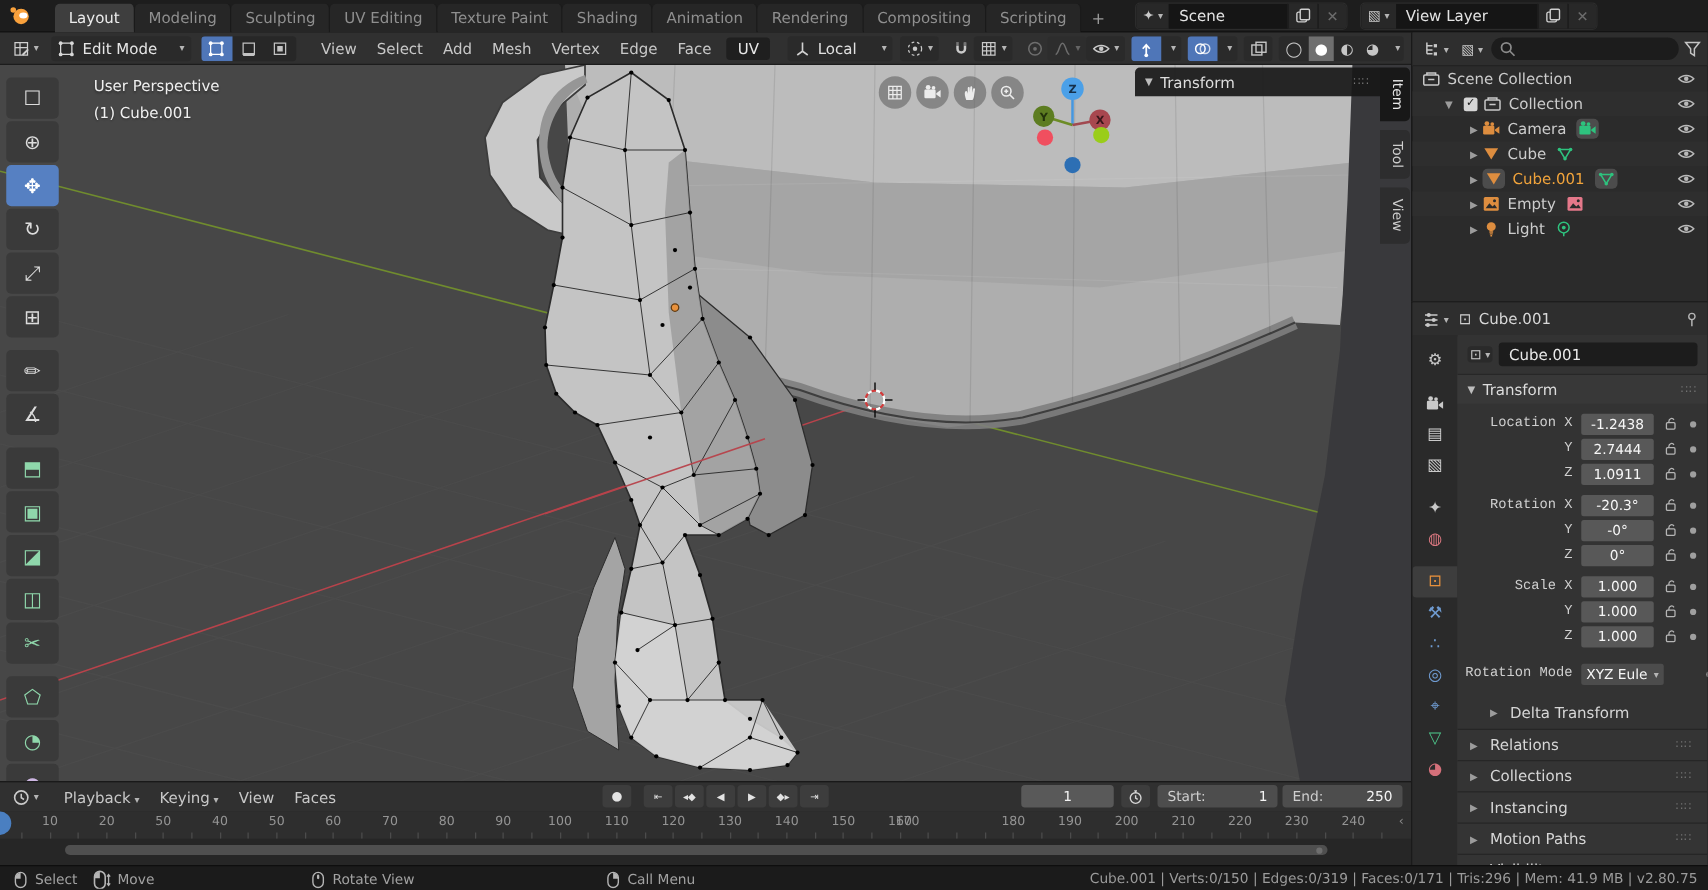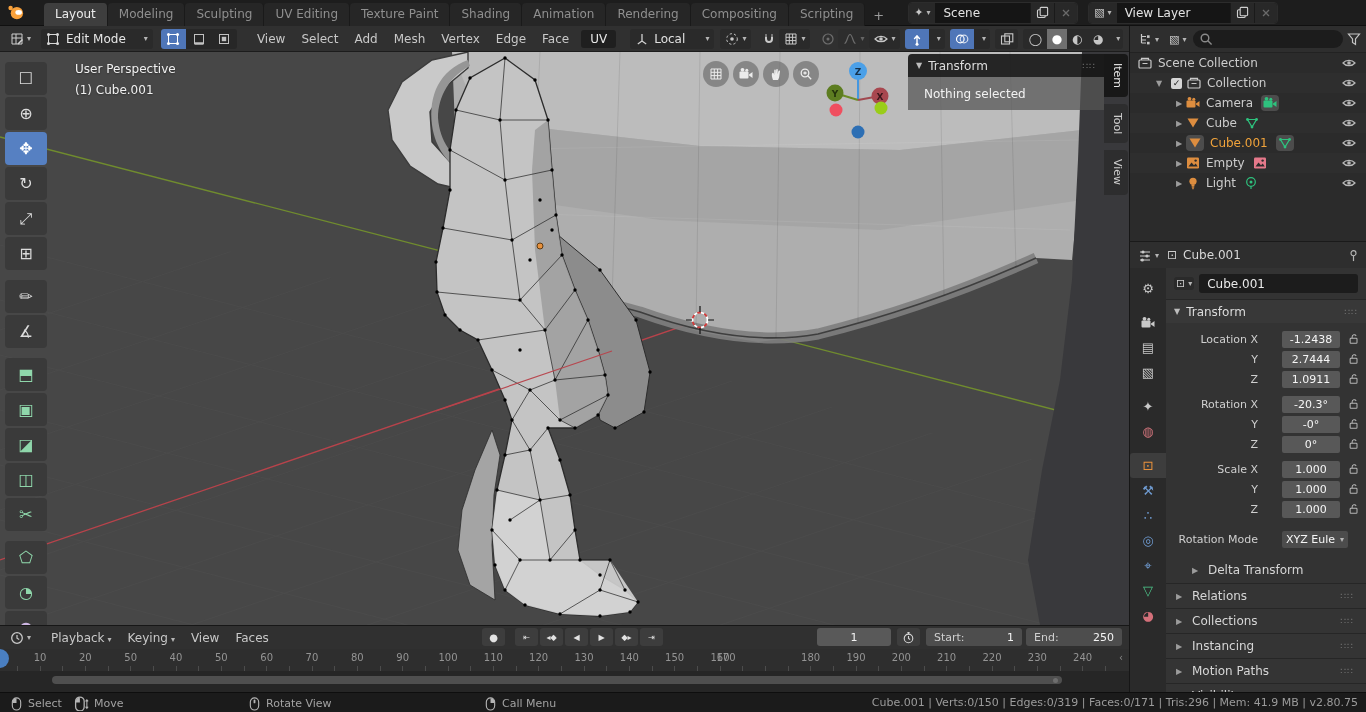--- a/index.html
+++ b/index.html
@@ -91,21 +91,21 @@
   #pr-header{height:26px;background:#2e2e2e;display:flex;align-items:center;padding:0 6px;gap:6px;border-bottom:1px solid #222;color:#d7d7d7;}
   #pr-tabs{position:absolute;left:0;top:26px;width:36px;bottom:0;background:#2a2a2a;display:flex;flex-direction:column;align-items:center;padding-top:8px;}
   .ptab{width:36px;height:25px;display:flex;align-items:center;justify-content:center;font-size:13px;}
   .ptab.active{background:#3d3d3d;border-radius:3px 0 0 3px;}
   .ptab.gap{margin-top:9px;}
   #pr-body{position:absolute;left:36px;top:26px;right:0;bottom:0;background:#333333;}
   #name-row{display:flex;align-items:center;gap:5px;padding:6px 8px 6px 8px;}
   #name-field{flex:1;height:19px;background:#1c1c1c;border-radius:3px;color:#e9e9e9;display:flex;align-items:center;padding:0 8px;font-size:12px;}
   .panel-hd{height:23px;background:#383838;display:flex;align-items:center;padding:0 8px;color:#dcdcdc;border-top:1px solid #272727;}
   .trow{display:flex;align-items:center;height:20px;}
-  .trow .tl{width:92px;text-align:right;color:#cfcfcf;font-size:11px;padding-right:24px;flex:none;}
+  .trow .tl{width:92px;text-align:right;color:#cfcfcf;font-size:11px;padding-right:7px;flex:none;font-family:Liberation Mono, monospace;}
   .trow .tv{width:58px;height:17px;flex:none;}
   .trow.gap{margin-top:5px;}
   .tv{background:#585858;border-radius:2px;color:#f6f6f6;font-size:11px;display:flex;align-items:center;justify-content:center;}
   .tv.sel{background:#4c4c4c;justify-content:space-between;padding:0 4px;width:58px;}
   .lockdot{display:flex;align-items:center;gap:9px;margin-left:8px;color:#b5b5b5;}
   .adot{width:5px;height:5px;border-radius:50%;background:#9f9f9f;}
   .sect{height:24px;display:flex;align-items:center;padding:0 10px;background:#343434;border-top:1px solid #262626;color:#d6d6d6;font-size:12px;}
   .sect .dots{margin-right:2px;}
   .sect.sub{background:transparent;border-top:none;padding-left:26px;height:26px;}
 </style>
@@ -589,23 +589,20 @@
     <circle cx="16" cy="54" r="6.5" fill="#f04f5f"></circle>
     <circle cx="61" cy="52" r="6.5" fill="#9acd1a"></circle>
     <circle cx="38" cy="76" r="6.5" fill="#2d6fb4"></circle>
   </svg>
 
   <div id="npanel" class="abs">
     <div class="hd">
       <span class="tri">▼</span>
       <span>Transform</span>
       <span class="dots">∷∷</span>
-    </div>
-    <div class="bd">
-      <span>Nothing selected</span>
     </div>
   </div>
   <div id="side-tabs" class="abs">
       <div class="stab active">Item</div>
       <div class="stab">Tool</div>
       <div class="stab">View</div>
     </div>
 </div>
 
 <div id="timeline" class="abs">

